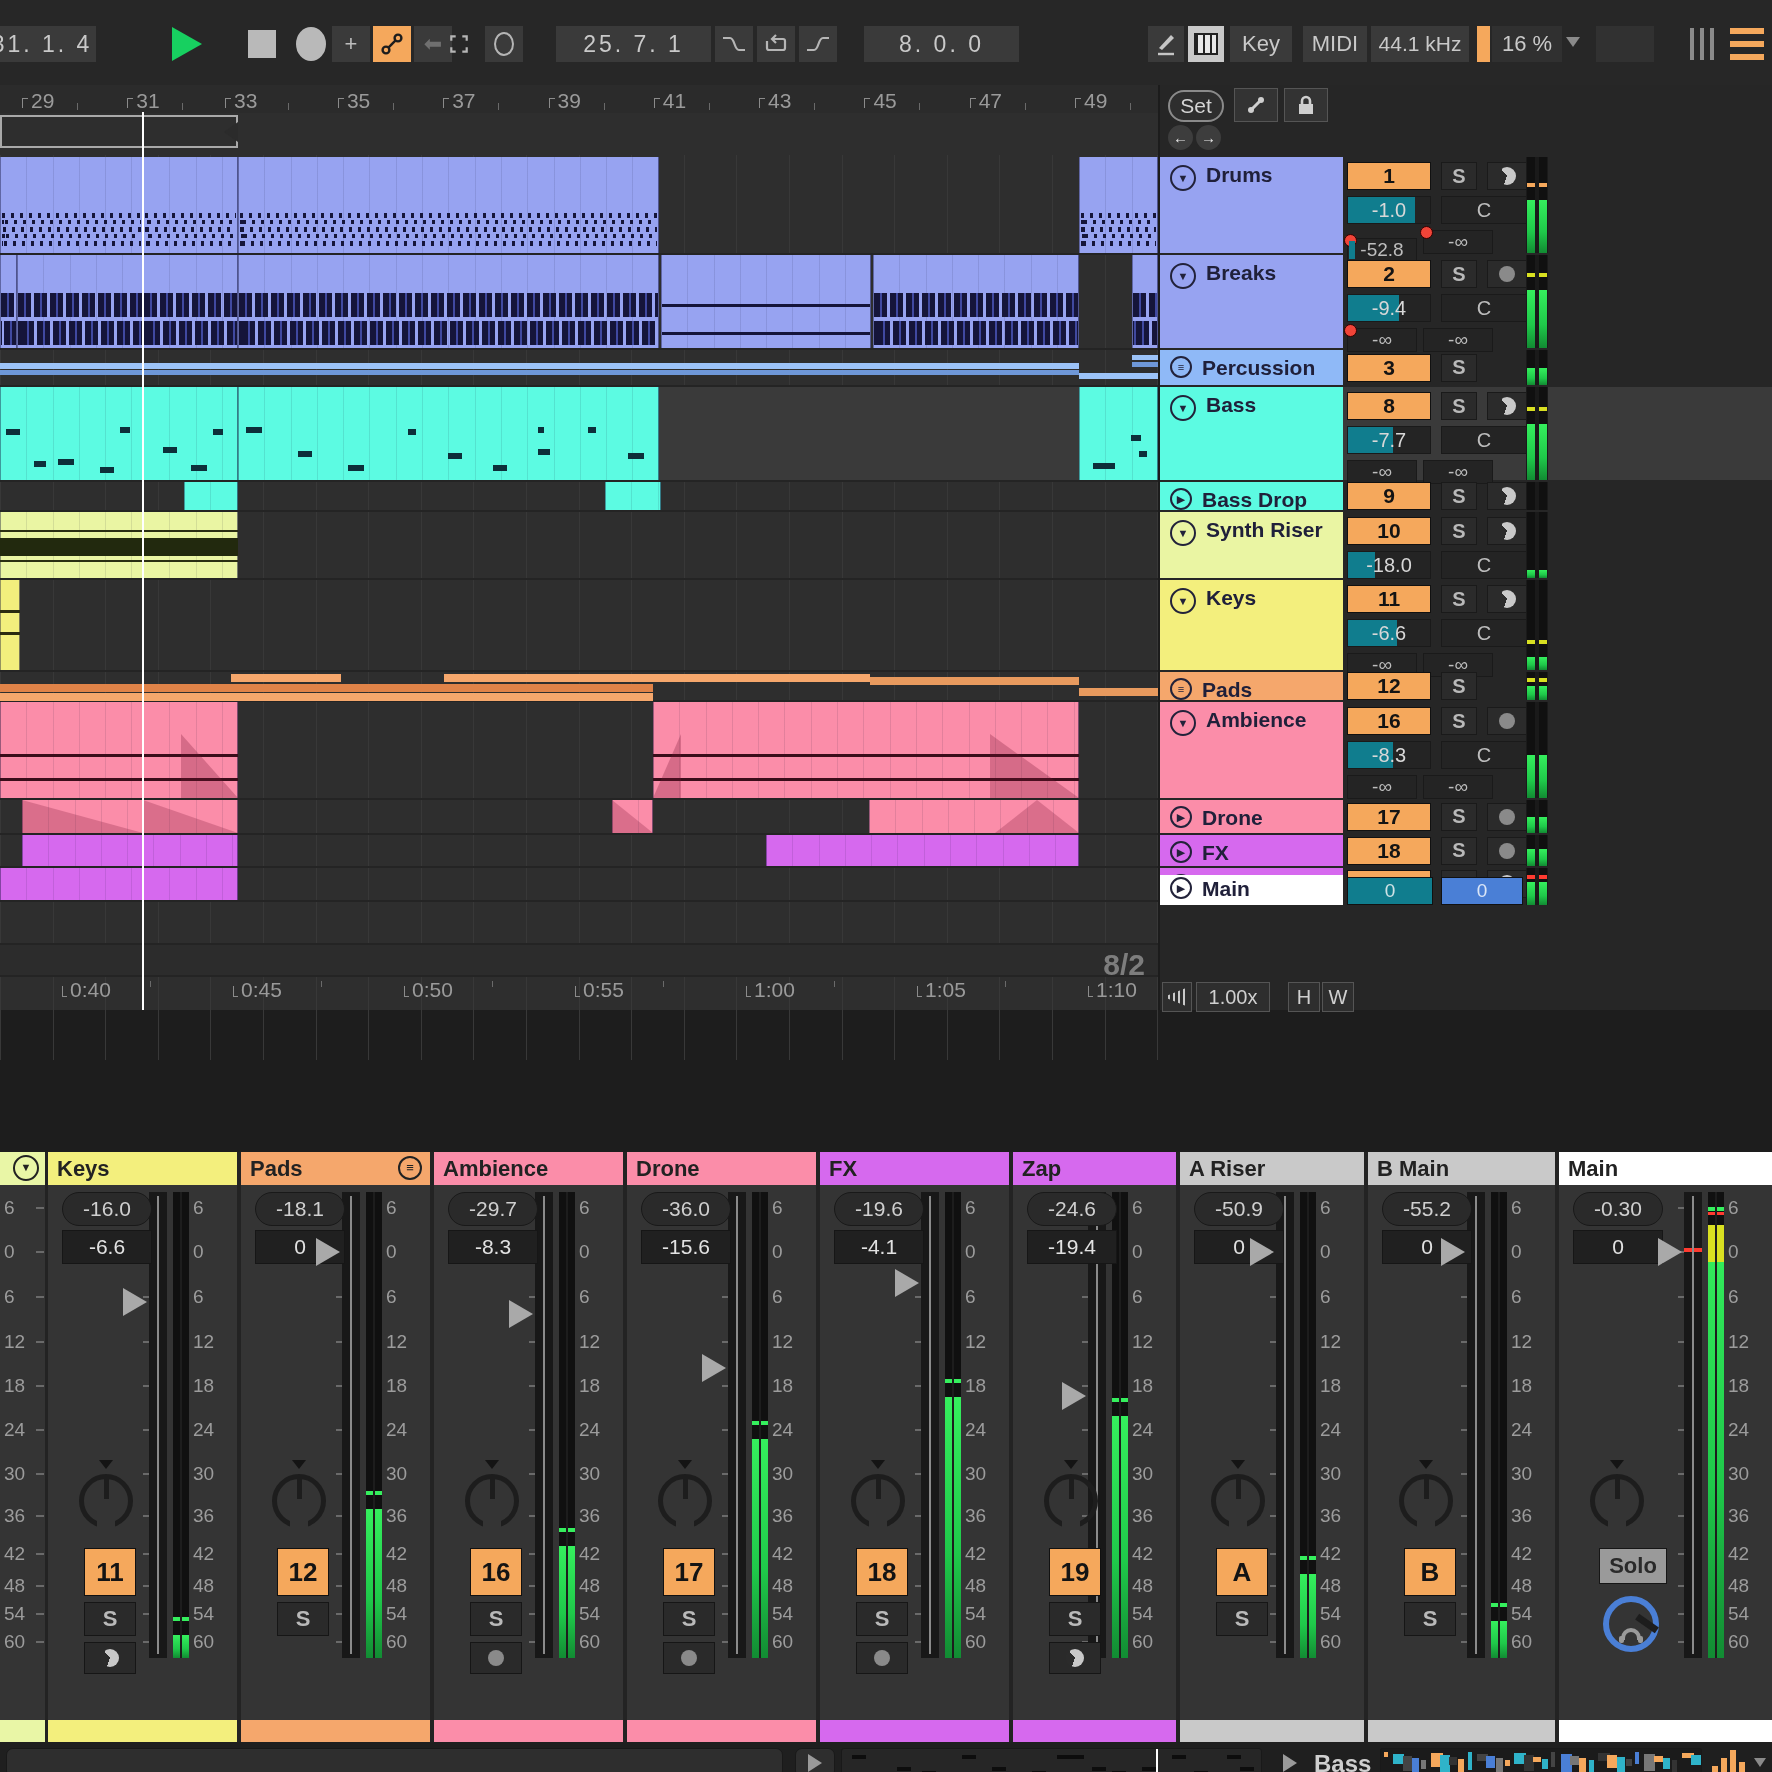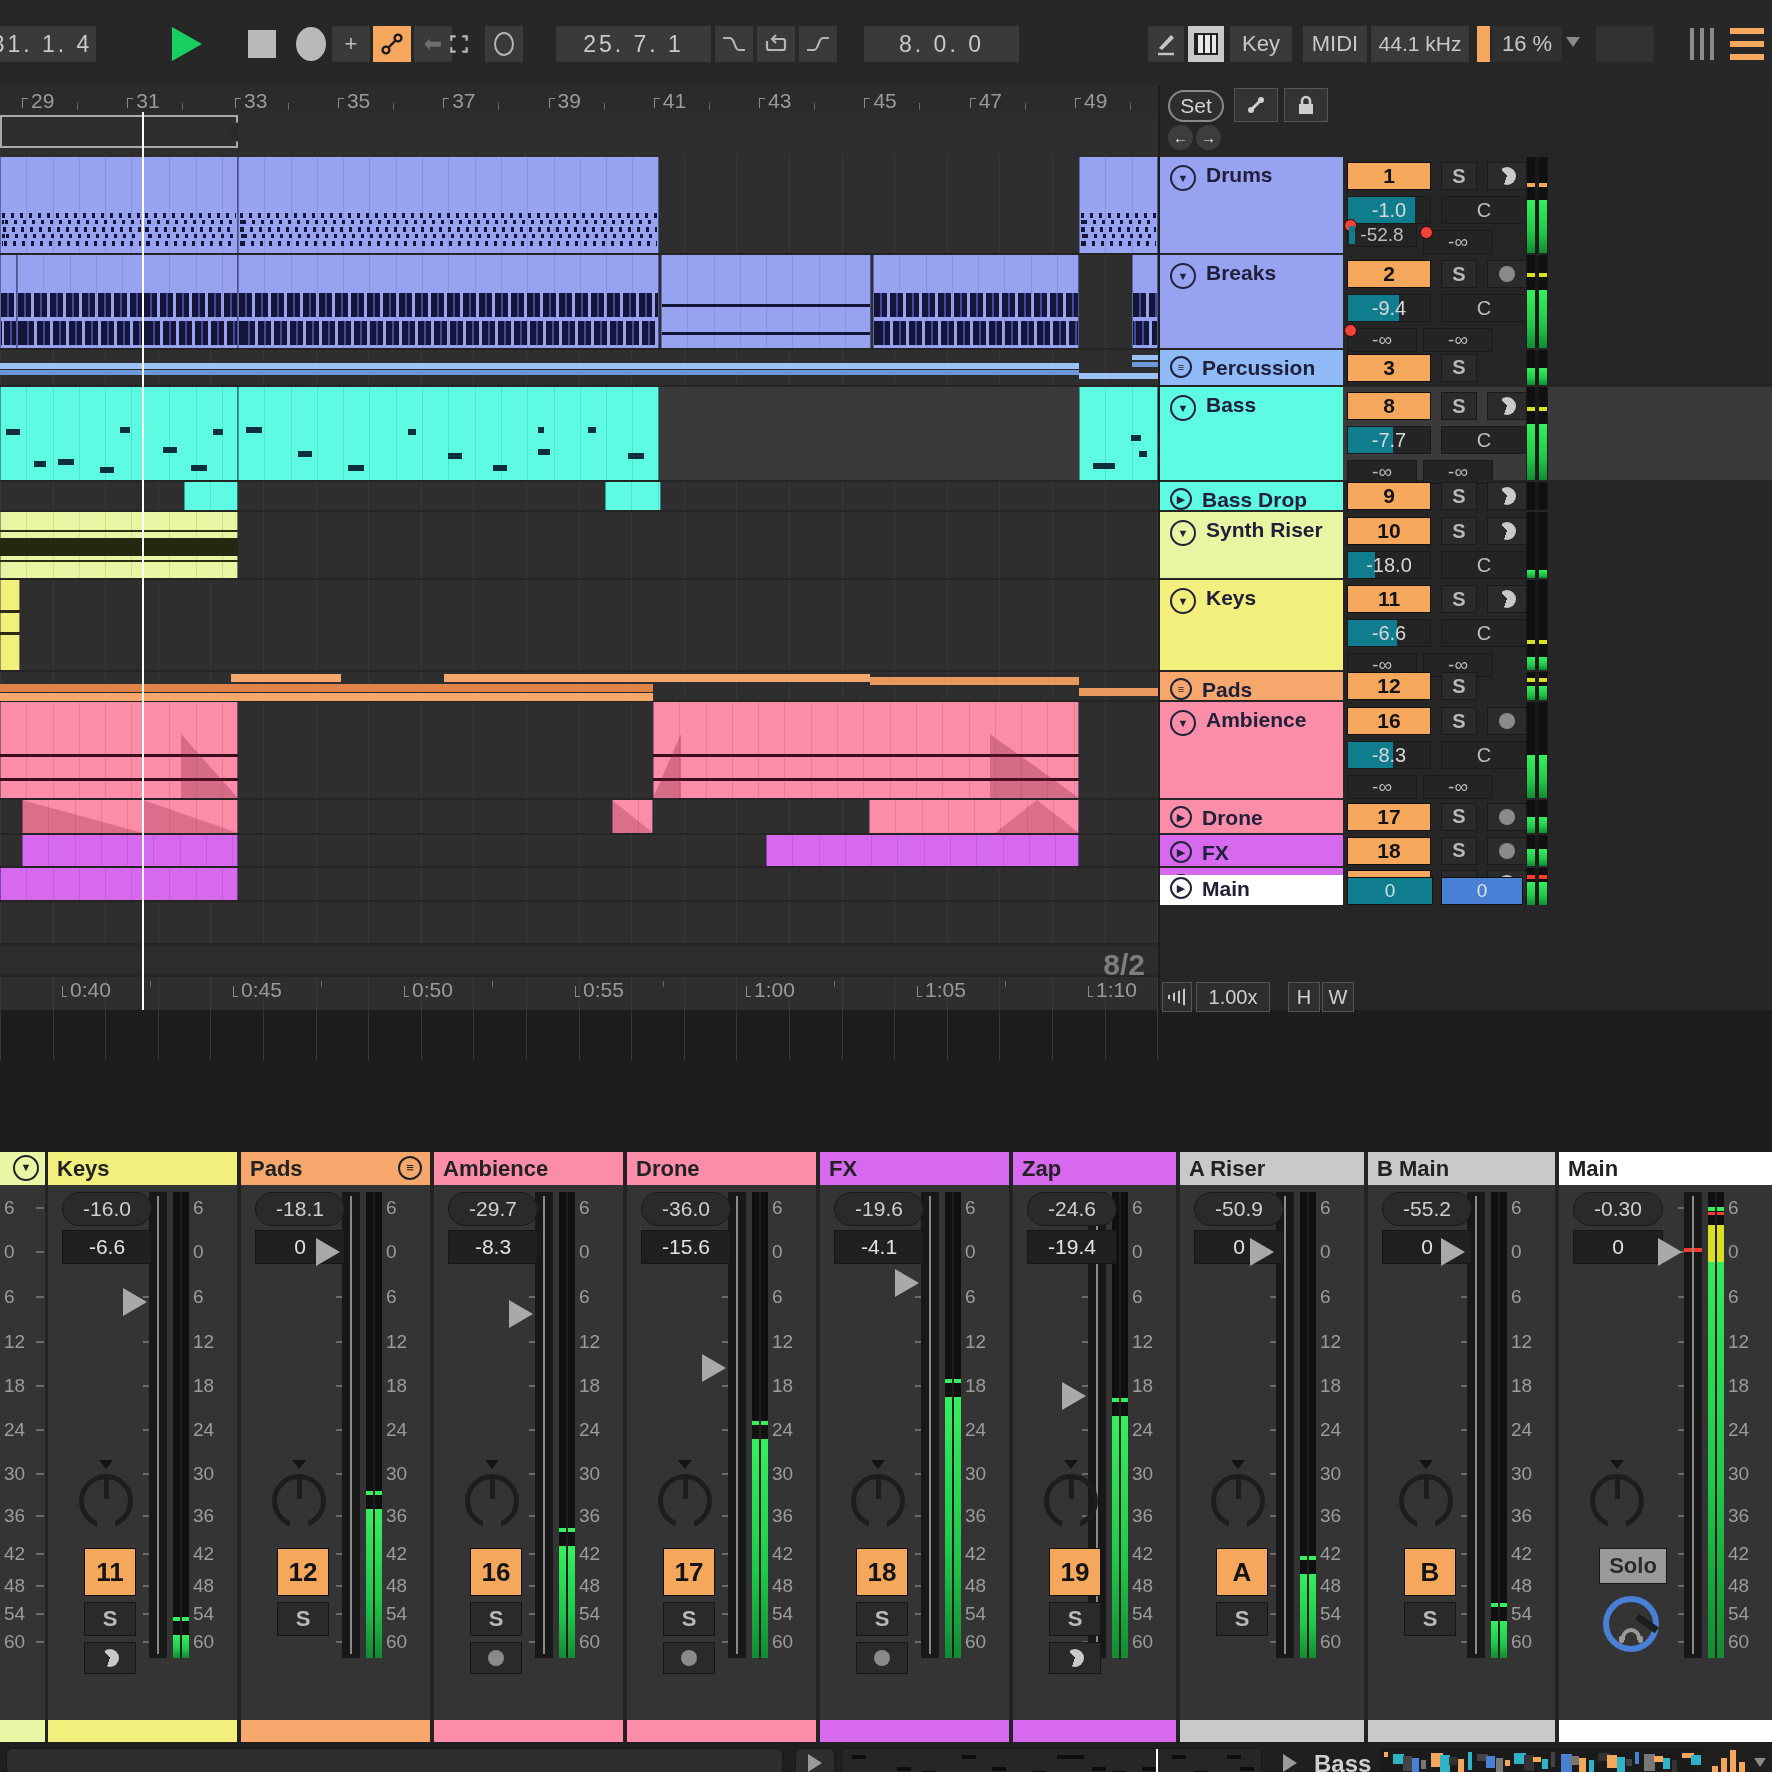--- a/index.html
+++ b/index.html
@@ -177,21 +177,21 @@
   <div class="abs" style="left:1690px;top:28px;width:26px;height:32px;background-image:repeating-linear-gradient(90deg,#8a8a8a 0 4px,transparent 4px 10px);"></div>
   <div class="abs" style="left:1730px;top:28px;width:34px;height:32px;background-image:repeating-linear-gradient(180deg,#F5A85C 0 6px,transparent 6px 13px);"></div>
 </div>
 
 <div class="abs" id="arrwrap">
   <div id="barruler">
       <div class="barlab" style="left:22px;"><i></i>29</div>
       <div style="position:absolute;left:77px;top:18px;width:1px;height:7px;background:#6a6a6a;"></div>
       <div class="barlab" style="left:127.3px;"><i></i>31</div>
       <div style="position:absolute;left:182.3px;top:18px;width:1px;height:7px;background:#6a6a6a;"></div>
-      <div class="barlab" style="left:235px;"><i></i>33</div>
+      <div class="barlab" style="left:225px;"><i></i>33</div>
       <div style="position:absolute;left:287.6px;top:18px;width:1px;height:7px;background:#6a6a6a;"></div>
       <div class="barlab" style="left:337.9px;"><i></i>35</div>
       <div style="position:absolute;left:392.9px;top:18px;width:1px;height:7px;background:#6a6a6a;"></div>
       <div class="barlab" style="left:443.2px;"><i></i>37</div>
       <div style="position:absolute;left:498.2px;top:18px;width:1px;height:7px;background:#6a6a6a;"></div>
       <div class="barlab" style="left:548.5px;"><i></i>39</div>
       <div style="position:absolute;left:603.5px;top:18px;width:1px;height:7px;background:#6a6a6a;"></div>
       <div class="barlab" style="left:653.8px;"><i></i>41</div>
       <div style="position:absolute;left:708.8px;top:18px;width:1px;height:7px;background:#6a6a6a;"></div>
       <div class="barlab" style="left:759.1px;"><i></i>43</div>
@@ -412,21 +412,21 @@
       <div class="numbox" style="left:187px;top:77px;width:84px;height:28px;">1</div>
       <div class="sbox" style="left:281px;top:77px;width:36px;height:28px;">S</div>
       <div class="icobox" style="left:327px;top:77px;width:40px;height:28px;">
         <div class="panglyph"></div>
       </div>
       <div class="volbox" style="left:187px;top:111px;width:84px;height:28px;">
         <div class="volfill" style="width:82%;"></div>
         <div class="voltxt">-1.0</div>
       </div>
       <div class="sendbox" style="left:281px;top:111px;width:86px;height:28px;font-size:20px;">C</div>
-      <div class="sendbox" style="left:187px;top:138px;width:70px;height:24px;">-52.8<div class="reddot"></div><div style="position:absolute;left:1px;top:2px;bottom:2px;width:6px;background:#107D8E;"></div></div>
+      <div class="sendbox" style="left:187px;top:153px;width:70px;height:24px;">-52.8<div class="reddot"></div><div style="position:absolute;left:1px;top:2px;bottom:2px;width:6px;background:#107D8E;"></div></div>
       <div class="sendbox" style="left:263px;top:145px;width:70px;height:24px;">-∞<div class="reddot"></div></div>
       <div class="meterblk" style="top:72px;height:96px;">
         <div class="mbar" style="left:1px;">
           <div class="mfill" style="height:55.00000000000001%;"></div>
           <div class="mtick" style="bottom:69%;background:#F5A85C;"></div>
         </div>
         <div class="mbar" style="left:13px;">
           <div class="mfill" style="height:55.00000000000001%;"></div>
           <div class="mtick" style="bottom:69%;background:#F5A85C;"></div>
         </div>

